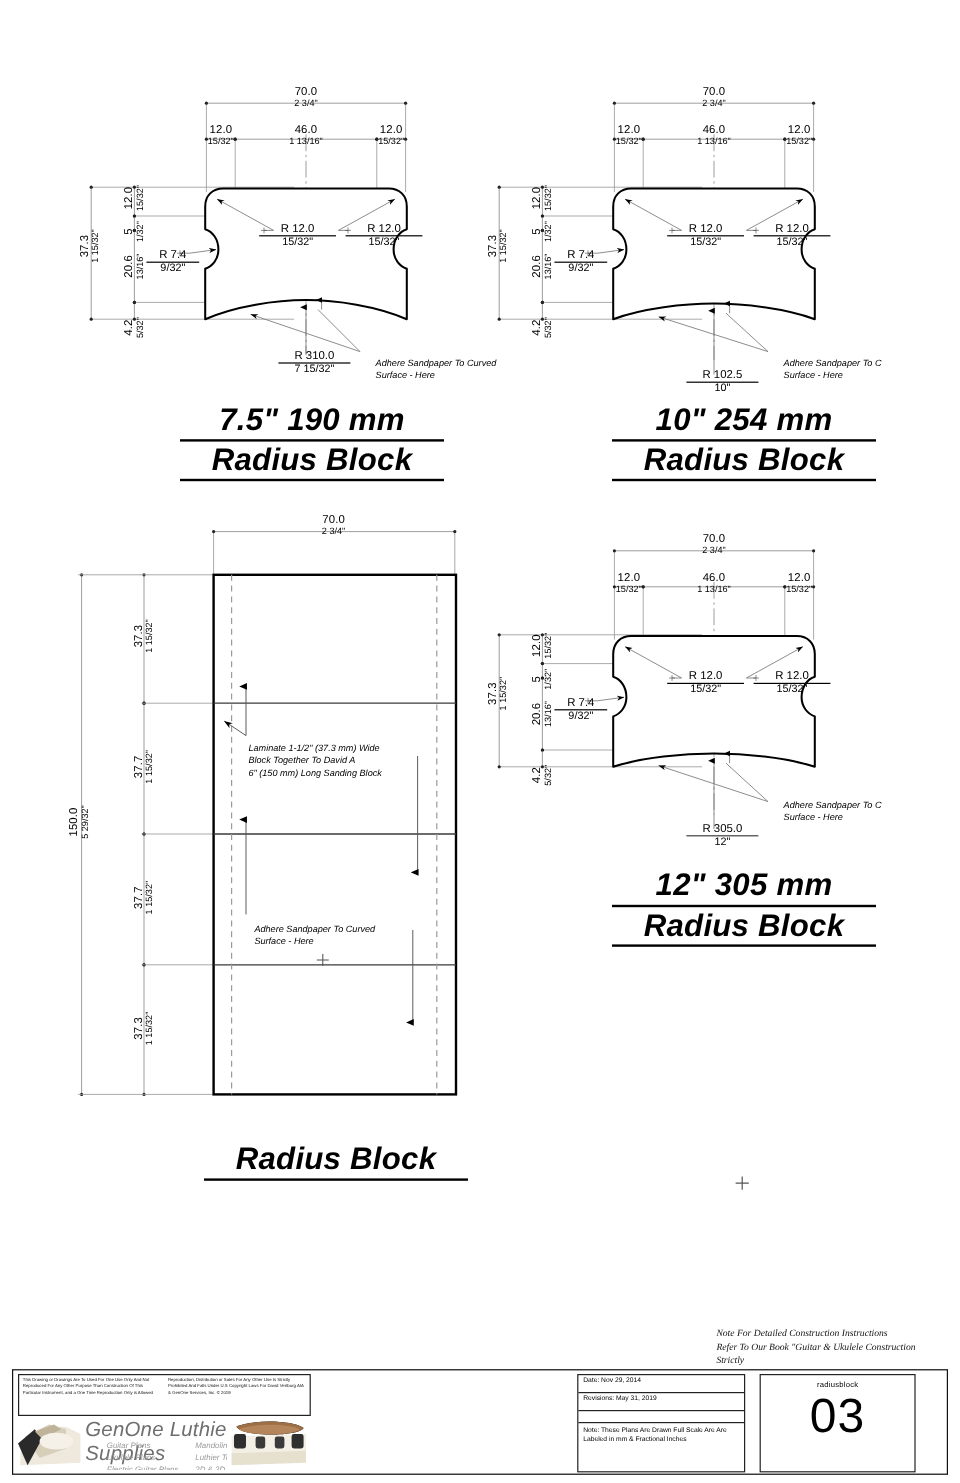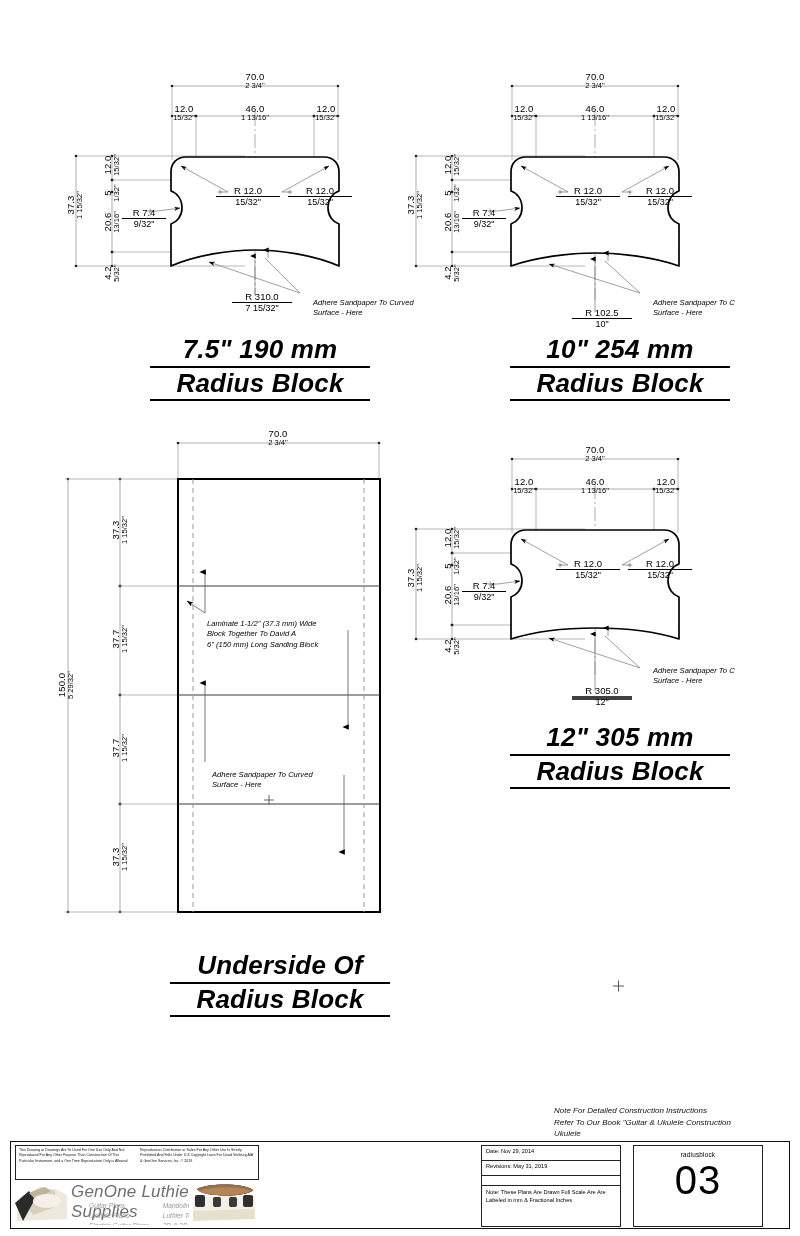--- a/index.html
+++ b/index.html
@@ -49,22 +49,22 @@
   .inforow.r1{height:15px;}
   .inforow.r2{height:15px;}
   .inforow.r3{height:10px;}
   .inforow.r4{height:40px;border-bottom:none;line-height:1.5;}
 
   .sheetblk{position:absolute;left:622px;top:3px;width:130px;height:82px;
             border:1px solid #222;box-sizing:border-box;text-align:center;}
   .sheetname{font-size:6.4px;margin-top:5px;letter-spacing:.2px;}
   .sheetno{font-size:40px;line-height:1;margin-top:2px;letter-spacing:1px;}
 
-  .refnote{position:absolute;left:554px;top:1105px;font-style:italic;font-size:8px;
-           line-height:1.45;color:#111;}
+  .refnote{position:absolute;left:597px;top:1105px;font-style:italic;font-size:8px;
+           line-height:1.45;color:#111;font-family:Liberation Serif, serif;}
 </style>
 </head>
 <body>
 
 <div id="sheet">
 
   <svg class="draw" viewBox="0 0 800 1236">
     <defs>
       <marker id="dot" markerWidth="6" markerHeight="6" refX="3" refY="3">
         <circle cx="3" cy="3" r="1.9" fill="#222"></circle>
@@ -520,21 +520,21 @@
     <div class="t rlabel" style="left:628px;top:570px;width:64px;">
       <span class="inch">15/32"</span>
     </div>
     <div class="t rlabel" style="left:462px;top:581px;width:44px;border-bottom:1px solid #000;">
       <span>R 7.4</span>
     </div>
     <div class="t rlabel" style="left:462px;top:592px;width:44px;">
       <span class="inch">9/32"</span>
     </div>
 
-    <div class="t rlabel" style="left:572px;top:686px;width:60px;border-bottom:4px solid #404040;">
+    <div class="t rlabel" style="left:572px;top:686px;width:60px;border-bottom:1px solid #404040;">
       <span>R 305.0</span>
     </div>
     <div class="t rlabel" style="left:572px;top:697px;width:60px;">
       <span class="inch">12"</span>
     </div>
 
     <div class="t note" style="left:653px;top:654px;">
       <div>Adhere Sandpaper To C</div>
       <div>Surface - Here</div>
     </div>
@@ -577,29 +577,28 @@
       <div>Block Together To David A</div>
       <div>6" (150 mm) Long Sanding Block</div>
     </div>
 
     <div class="t note" style="left:212px;top:758px;">
       <div>Adhere Sandpaper To Curved</div>
       <div>Surface - Here</div>
     </div>
 
     <div class="blocktitle" style="left:170px;top:950px;width:220px;">
-      <span>Underside Of</span>
       <span>Radius Block</span>
     </div>
   </div>
 
   <div class="refnote">
     <div>Note For Detailed Construction Instructions</div>
     <div>Refer To Our Book "Guitar &amp; Ukulele Construction</div>
-    <div>Ukulele</div>
+    <div>Strictly</div>
   </div>
 
   <div id="titleblock">
 
     <div class="tbcell legalbox">
       <div class="legalcol">This Drawing or Drawings Are To Used For One Use Only And Not Reproduced For Any Other Purpose Than Construction Of This Particular Instrument, and a One Time Reproduction Only is Allowed</div>
       <div class="legalcol">Reproduction, Distribution or Sales For Any Other Use Is Strictly Prohibited And Falls Under U.S Copyright Laws For David Vertburg AIA &amp; GenOne Services, Inc. © 2019</div>
     </div>
 
     <div class="tbcell logobox">

